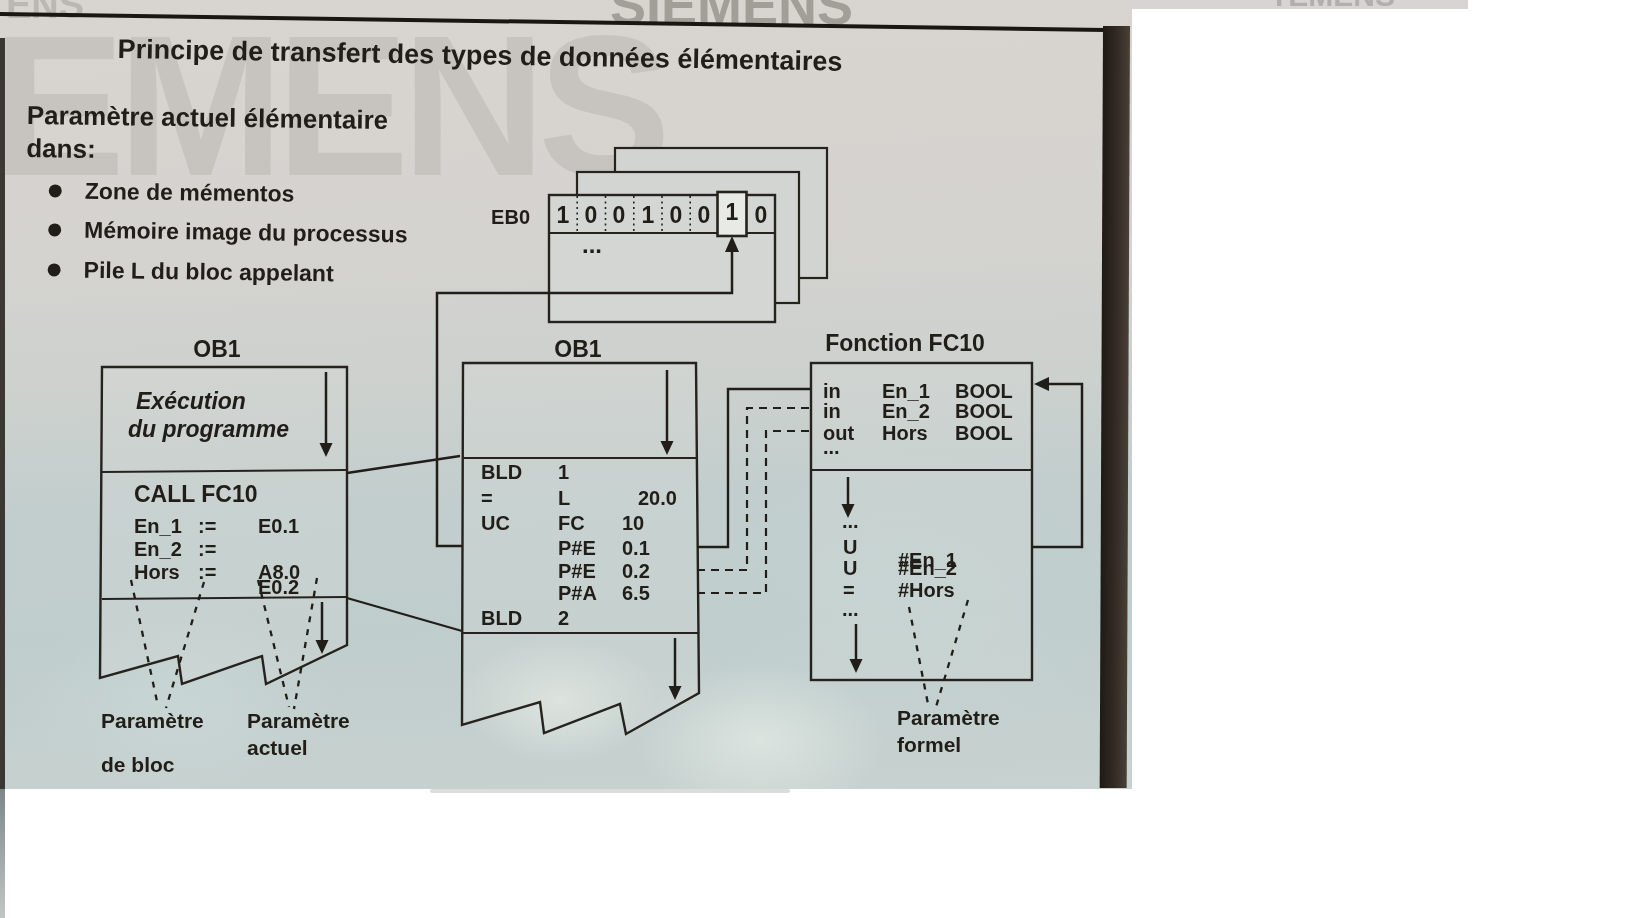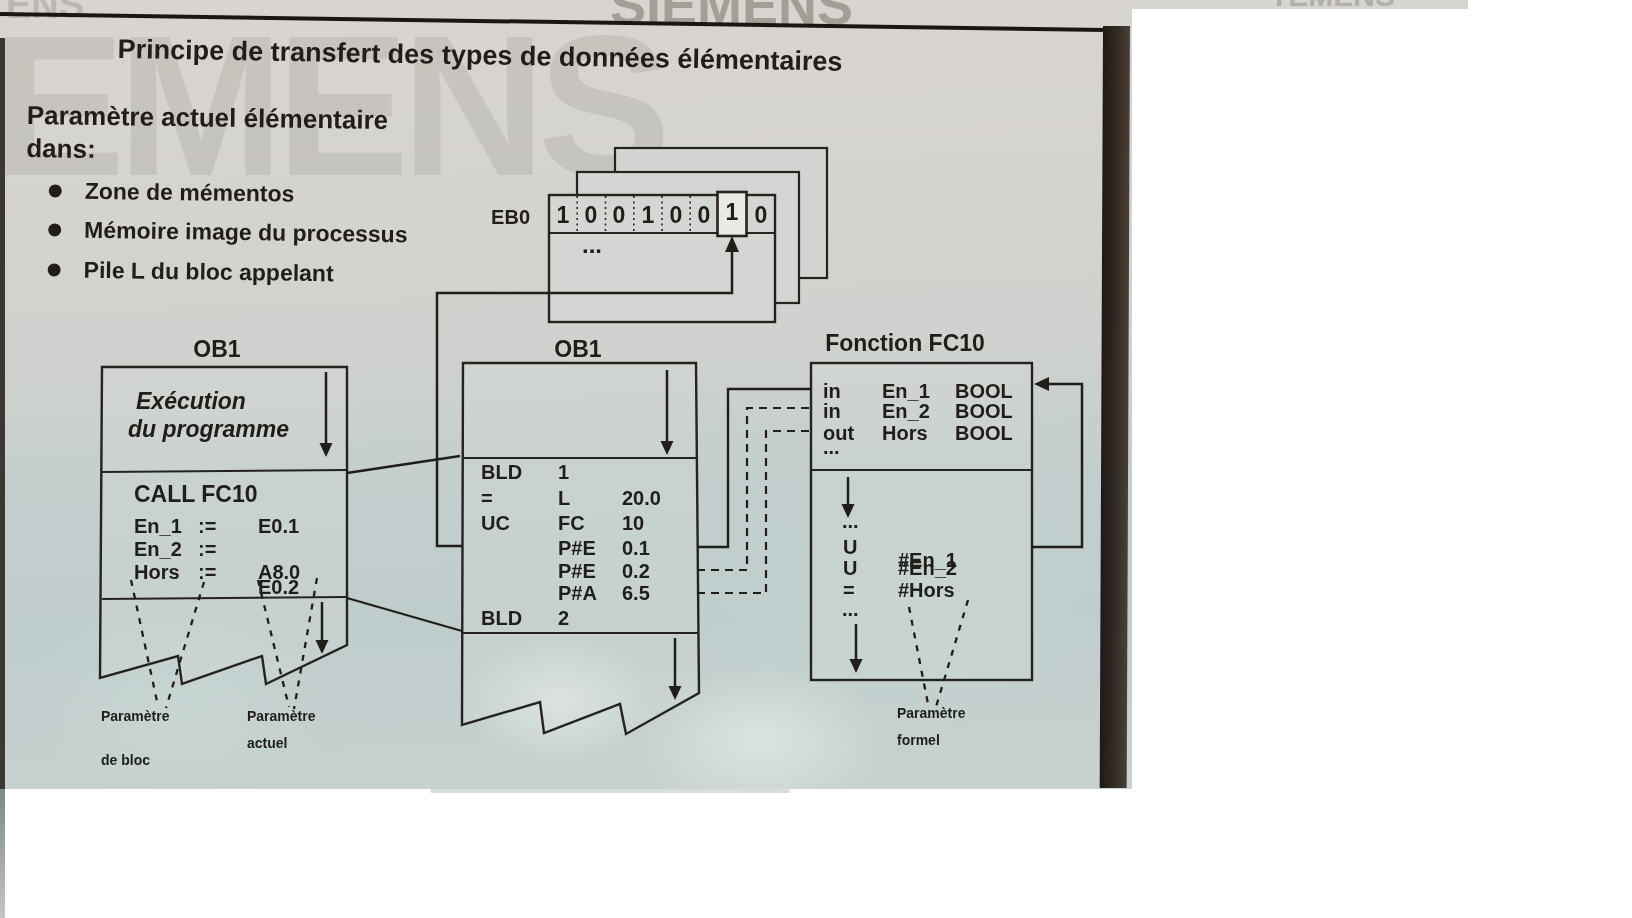--- a/index.html
+++ b/index.html
@@ -10,21 +10,21 @@
     background:
       radial-gradient(140px 90px at 560px 700px, rgba(232,238,232,.75), rgba(232,238,232,0) 70%),
       radial-gradient(180px 110px at 760px 740px, rgba(228,236,230,.70), rgba(228,236,230,0) 70%),
       radial-gradient(220px 140px at 180px 700px, rgba(205,220,218,.50), rgba(205,220,218,0) 70%),
       radial-gradient(300px 200px at 900px 600px, rgba(195,215,214,.45), rgba(195,215,214,0) 75%),
       linear-gradient(178deg,#d8d5d0 0%,#d5d3cf 30%,#cdd1ce 48%,#c2cecd 62%,#bfcdcc 78%,#c8d2d0 100%);}
   .wm{position:absolute;font-weight:bold;white-space:nowrap;z-index:1;pointer-events:none;}
   #svgLayer{position:absolute;left:0;top:0;z-index:2;}
   .txt{position:absolute;z-index:3;font-weight:bold;white-space:nowrap;line-height:1.12;}
   .it{font-style:italic;}
-  .f27{font-size:27px;} .f26{font-size:26px;} .f23{font-size:23px;} .f21{font-size:14px;} .f20{font-size:20px;} .f24{font-size:24px;}
+  .f27{font-size:27px;} .f26{font-size:26px;} .f23{font-size:23px;} .f21{font-size:21px;} .f20{font-size:20px;} .f24{font-size:24px;}
   .ctr{text-align:center;}
   .bitcell{position:absolute;z-index:3;width:28px;height:36px;line-height:36px;
            text-align:center;font-weight:bold;font-size:23px;}
   .bullet-row{position:absolute;display:flex;align-items:flex-start;}
   .dot{width:13px;height:13px;border-radius:50%;background:#211d18;margin-top:7px;}
   .bullet-label{margin-left:23px;font-weight:bold;font-size:23px;white-space:nowrap;}
   
   #edge-right{position:absolute;left:1103px;top:26px;width:27px;height:762px;z-index:4;
       background:linear-gradient(90deg,#1f1a16,#332b24 55%,#4a4038);transform:rotate(.25deg);transform-origin:top left;}
   #edge-left{position:absolute;left:0;top:38px;width:5px;height:751px;z-index:4;background:#3b3733;}
@@ -173,21 +173,21 @@
     <div class="txt f21" style="left:101px;top:709px;">Paramètre</div>
     <div class="txt f21" style="left:101px;top:736px;margin-top:17px;">de bloc</div>
     <div class="txt f21" style="left:247px;top:709px;">Paramètre</div>
     <div class="txt f21" style="left:247px;top:736px;">actuel</div>
 
     <div class="txt f23 ctr" style="left:553px;top:337px;width:50px;">OB1</div>
     <div class="txt f20" style="left:481px;top:461px;">BLD</div>
     <div class="txt f20" style="left:558px;top:461px;">1</div>
     <div class="txt f20" style="left:481px;top:487px;">=</div>
     <div class="txt f20" style="left:558px;top:487px;">L</div>
-    <div class="txt f20" style="left:622px;top:487px;">20.0</div>
+    <div class="txt f20" style="left:638px;top:487px;">20.0</div>
     <div class="txt f20" style="left:481px;top:512px;">UC</div>
     <div class="txt f20" style="left:558px;top:512px;">FC</div>
     <div class="txt f20" style="left:622px;top:512px;">10</div>
     <div class="txt f20" style="left:558px;top:537px;">P#E</div>
     <div class="txt f20" style="left:622px;top:537px;">0.1</div>
     <div class="txt f20" style="left:558px;top:560px;">P#E</div>
     <div class="txt f20" style="left:622px;top:560px;">0.2</div>
     <div class="txt f20" style="left:558px;top:582px;">P#A</div>
     <div class="txt f20" style="left:622px;top:582px;">6.5</div>
     <div class="txt f20" style="left:481px;top:607px;">BLD</div>

